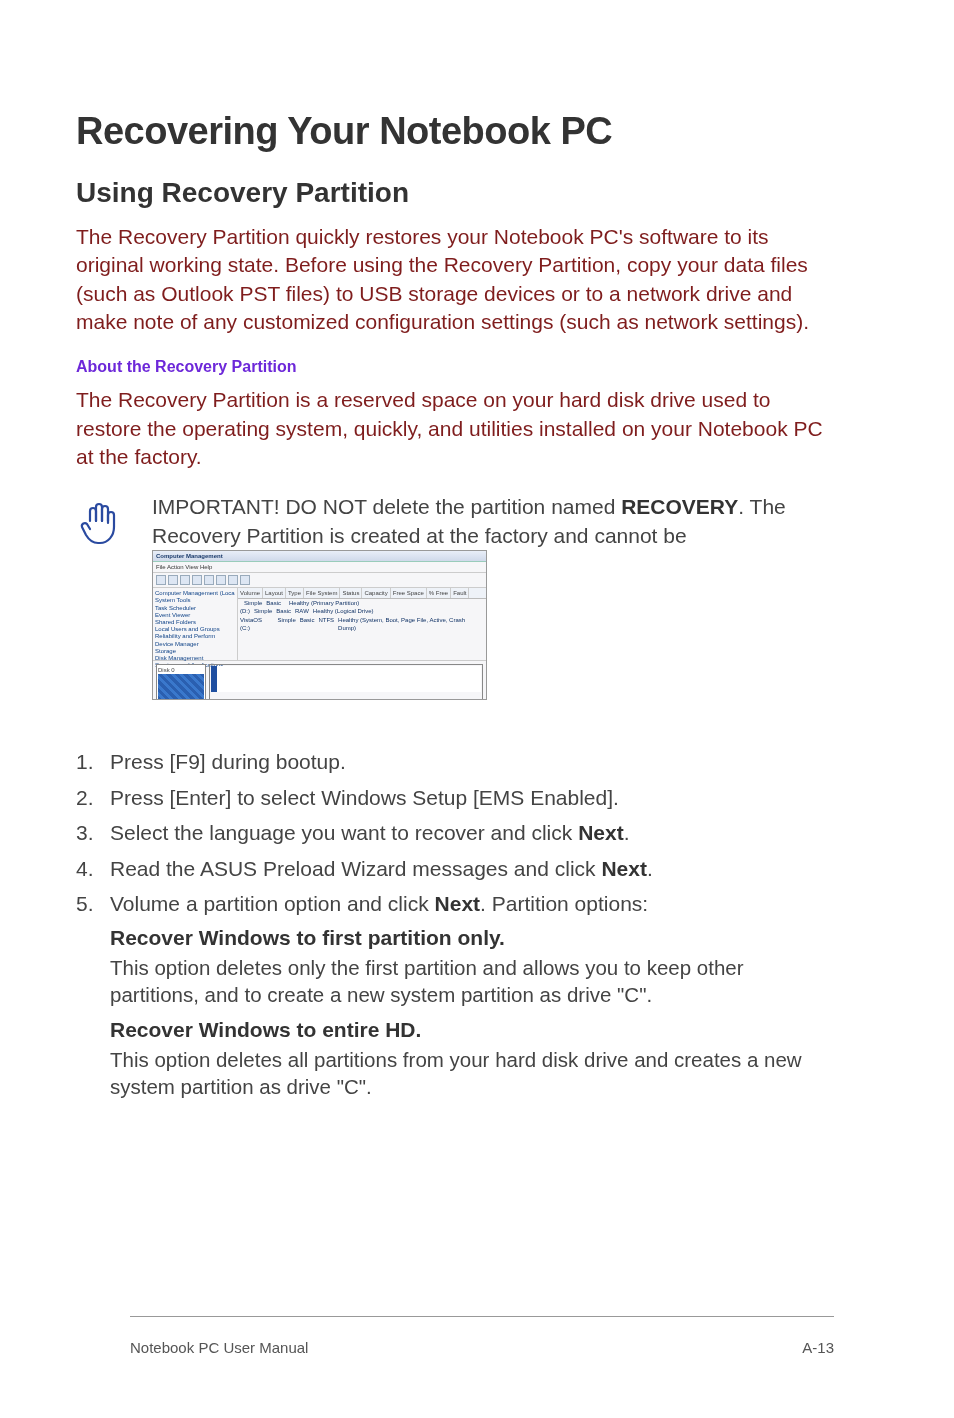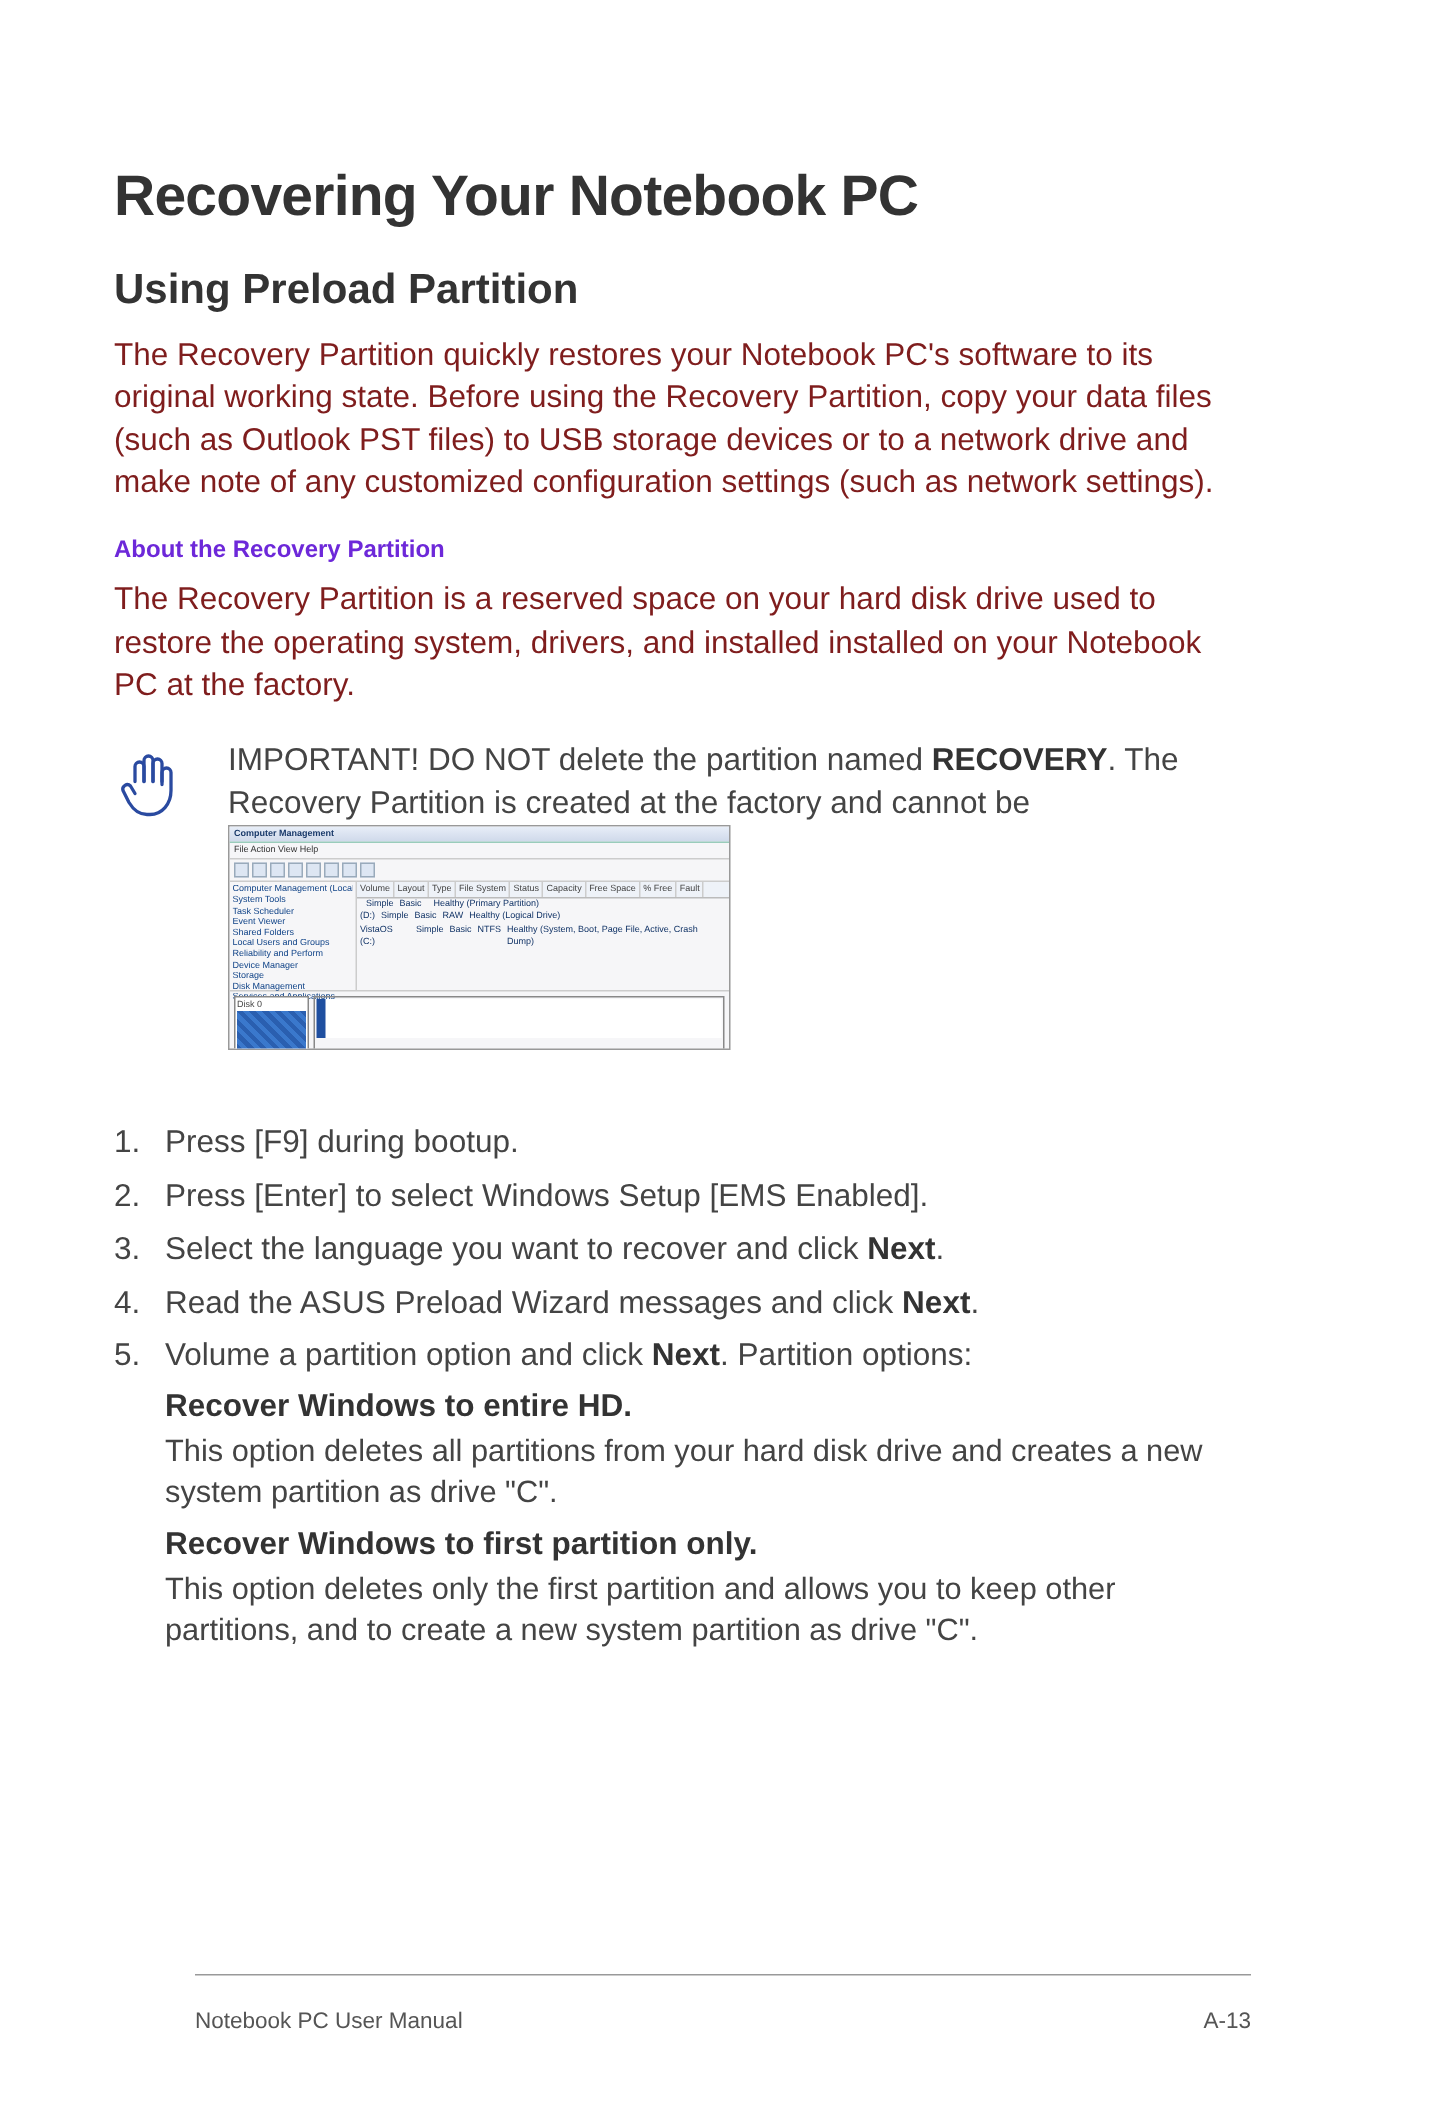--- a/index.html
+++ b/index.html
@@ -134,25 +134,25 @@
     color: #555;
   }
   strong { font-weight: 700; color:#333;}
 </style>
 </head>
 <body>
 
 <div class="page">
   <h1>Recovering Your Notebook PC</h1>
 
-  <h2>Using Preload Partition</h2>
+  <h2>Using Recovery Partition</h2>
   <p class="body">The Recovery Partition quickly restores your Notebook PC's software to its original working state. Before using the Recovery Partition, copy your data files (such as Outlook PST files) to USB storage devices or to a network drive and make note of any customized configuration settings (such as network settings).</p>
 
   <h3>About the Recovery Partition</h3>
-  <p class="body">The Recovery Partition is a reserved space on your hard disk drive used to restore the operating system, drivers, and installed installed on your Notebook PC at the factory.</p>
+  <p class="body">The Recovery Partition is a reserved space on your hard disk drive used to restore the operating system, quickly, and utilities installed on your Notebook PC at the factory.</p>
 
   <div class="important-block">
     <div class="hand-icon">
       <svg viewBox="0 0 48 52">
         <g fill="none" stroke="#2a4aa0" stroke-width="2.2" stroke-linecap="round" stroke-linejoin="round">
           <path d="M14 26 v-10 a3 3 0 0 1 6 0 v10"></path>
           <path d="M20 26 v-14 a3 3 0 0 1 6 0 v14"></path>
           <path d="M26 26 v-12 a3 3 0 0 1 6 0 v12"></path>
           <path d="M32 28 v-8 a3 3 0 0 1 6 0 v12 c0 9 -6 16 -14 16 h-2 c-5 0 -9 -3 -12 -8 l-4 -8 a3 3 0 0 1 5 -3 l3 5"></path>
         </g>
@@ -252,25 +252,25 @@
       </li>
     <li>
         <span><span>Read the ASUS Preload Wizard messages and click </span><strong>Next</strong><span>.</span></span>
       </li>
     <li>
         <span><span>Volume a partition option and click </span><strong>Next</strong><span>. Partition options:</span></span>
       </li>
   </ol>
 
   <div class="opt-block">
+    <div class="opt-title">Recover Windows to first partition only.</div>
+    <p>This option deletes only the first partition and allows you to keep other partitions, and to create a new system partition as drive "C".</p>
+  </div>
+  <div class="opt-block">
     <div class="opt-title">Recover Windows to entire HD.</div>
     <p>This option deletes all partitions from your hard disk drive and creates a new system partition as drive "C".</p>
-  </div>
-  <div class="opt-block">
-    <div class="opt-title">Recover Windows to first partition only.</div>
-    <p>This option deletes only the first partition and allows you to keep other partitions, and to create a new system partition as drive "C".</p>
   </div>
 </div>
 
 <div class="footer">
   <span>Notebook PC User Manual</span>
   <span>A-13</span>
 </div>
 
 </body></html>

